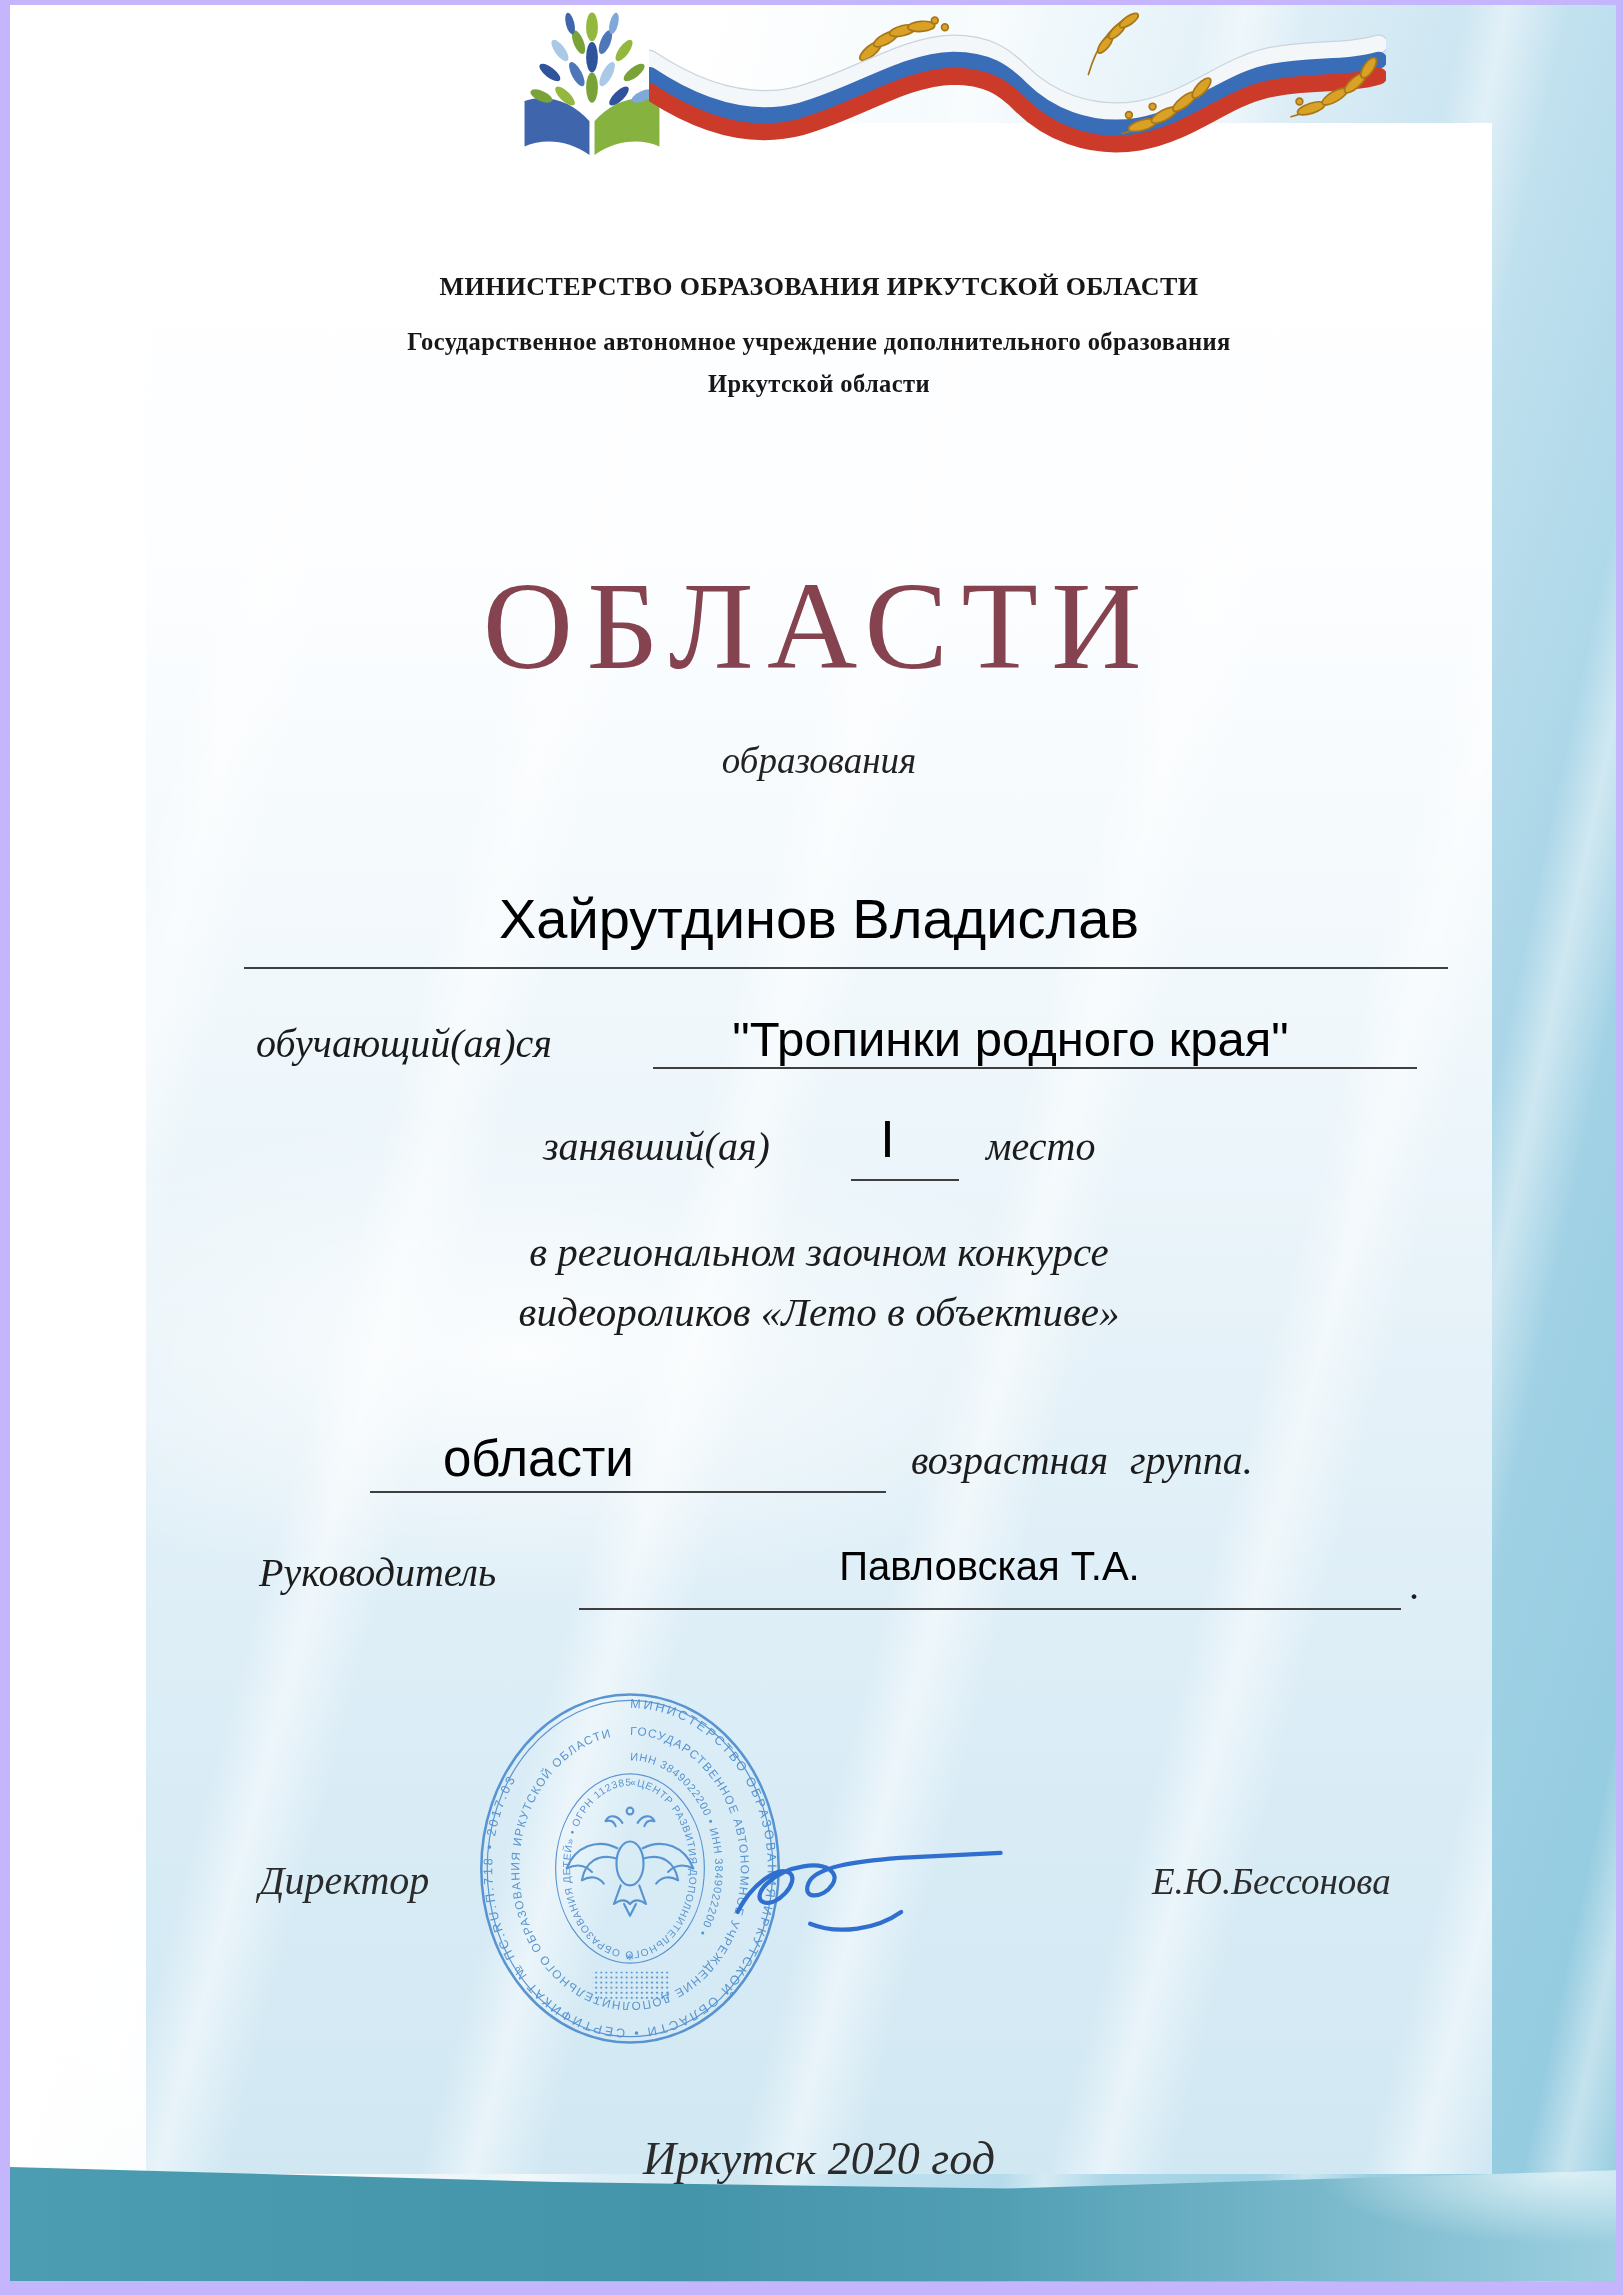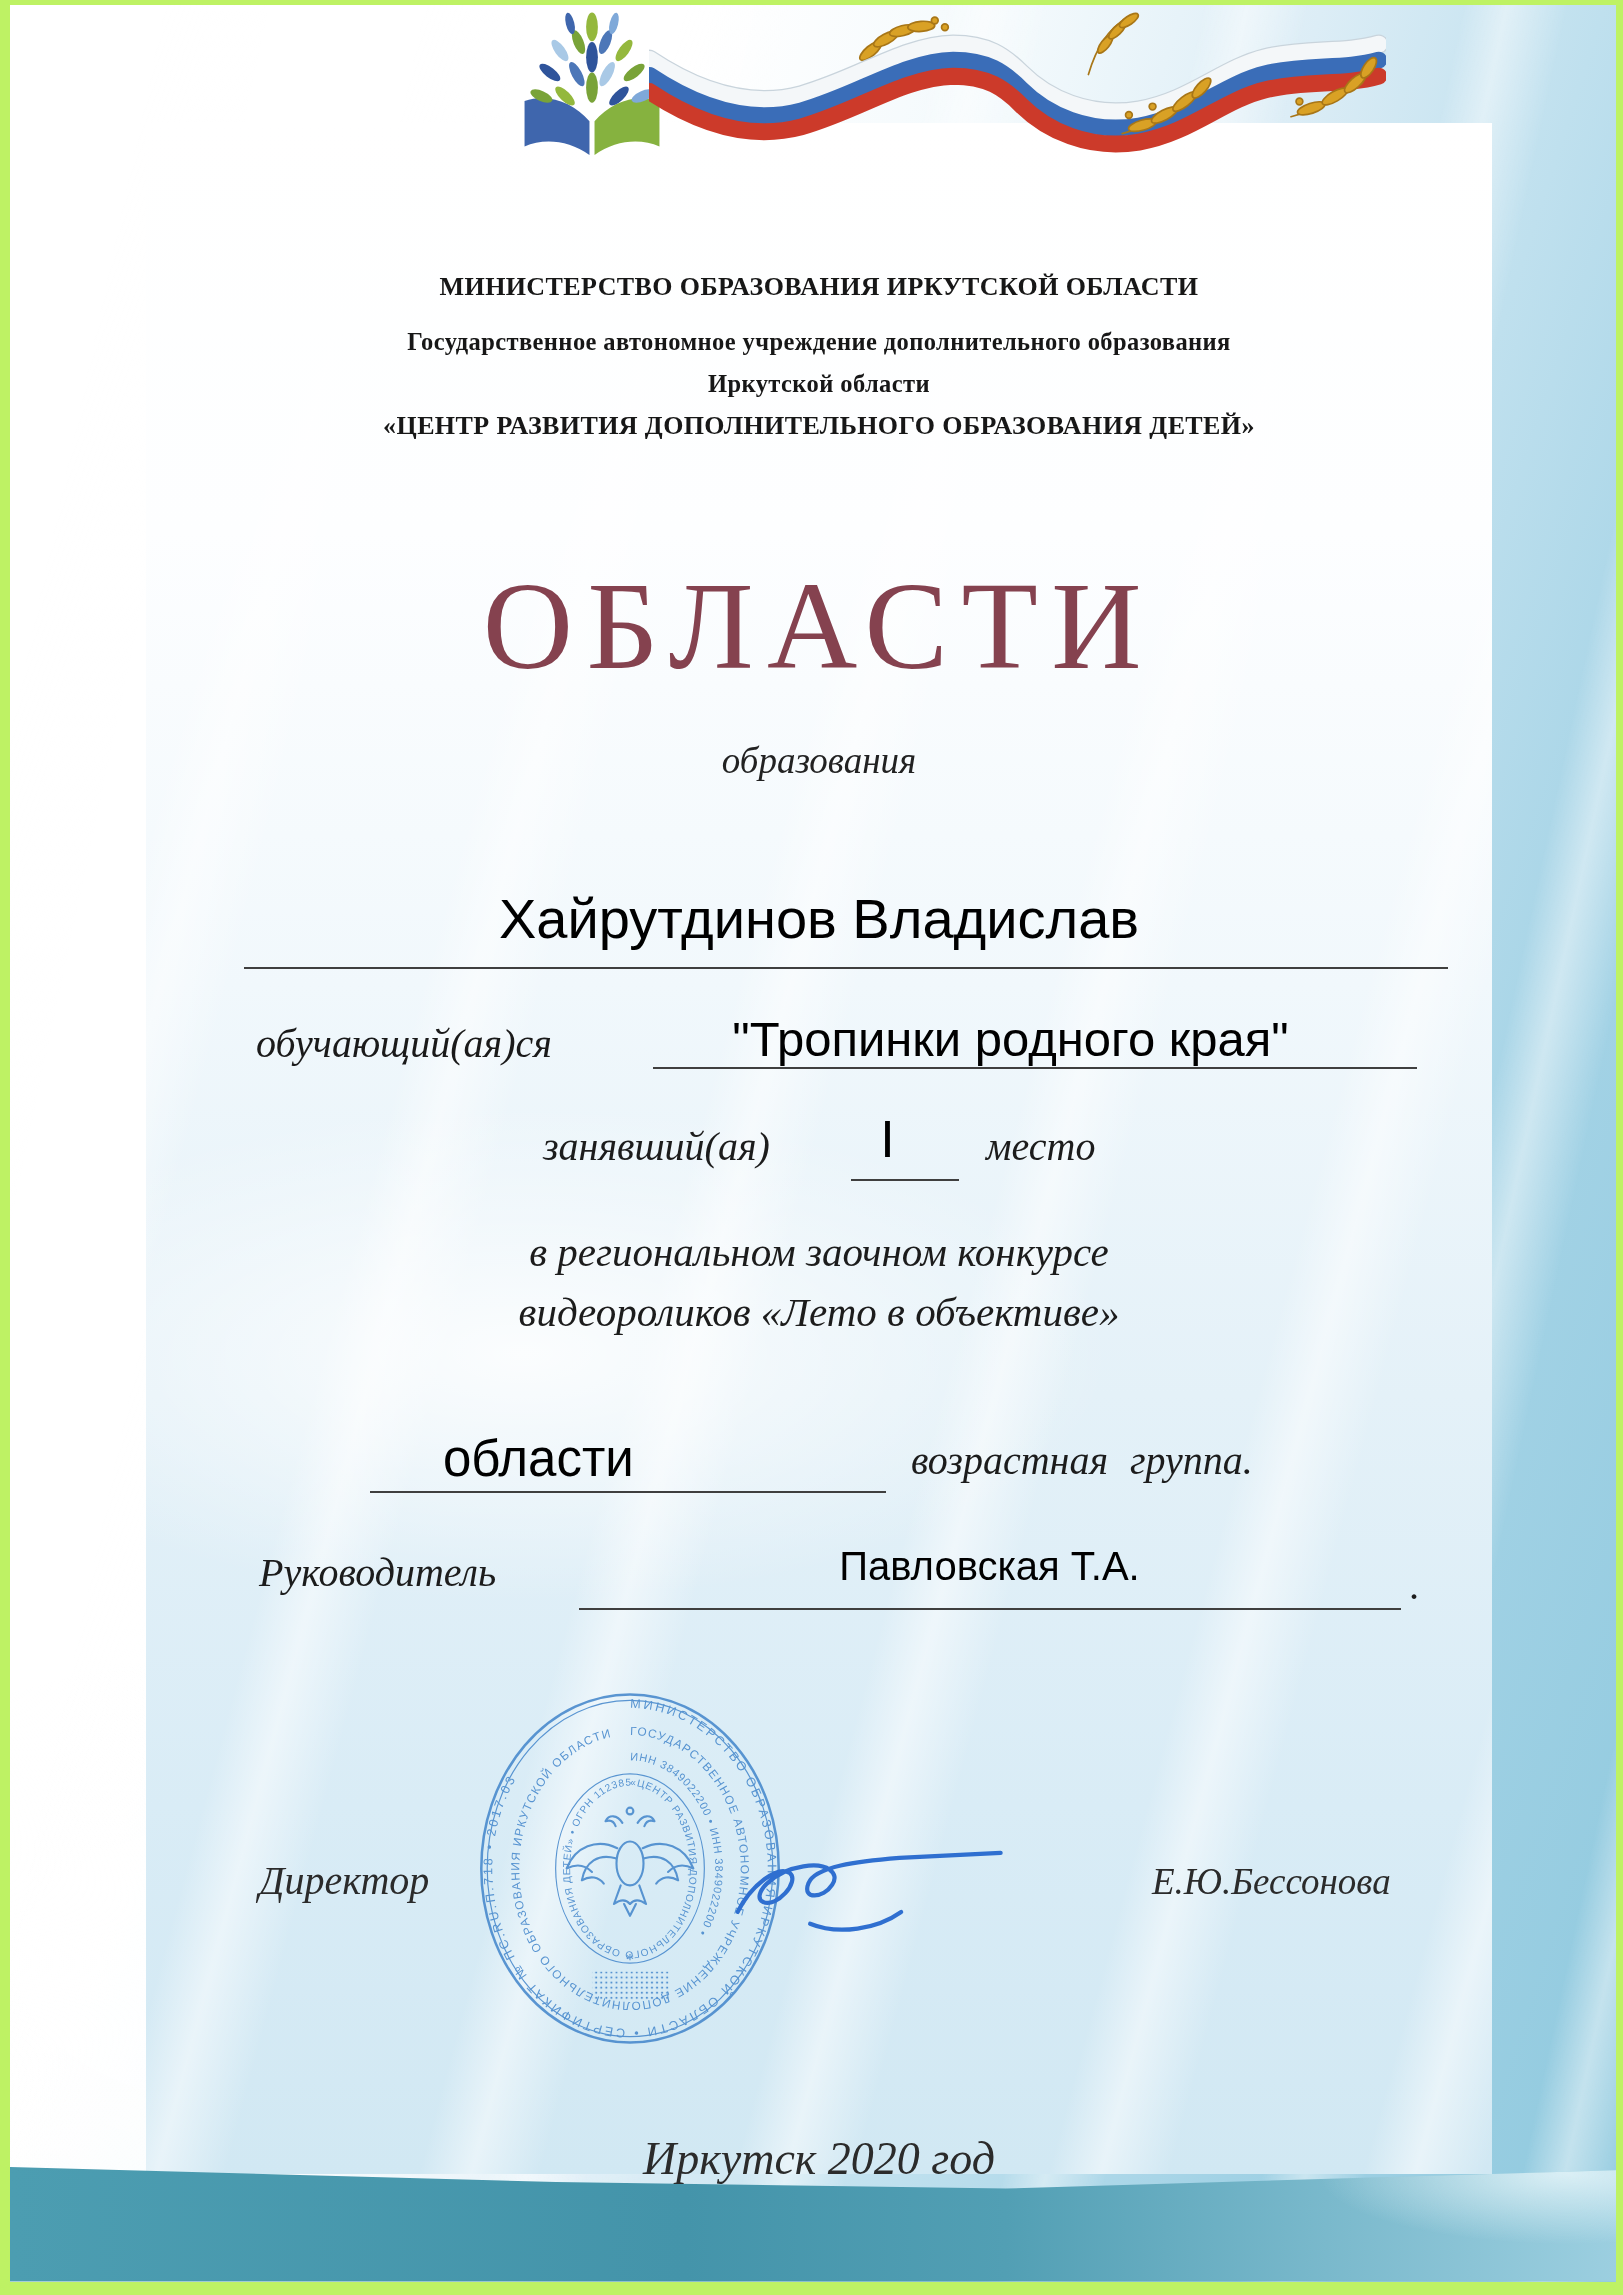--- a/index.html
+++ b/index.html
@@ -1,16 +1,16 @@
 <!DOCTYPE html>
 <html style="font-size:13.5px"><head>
 <meta charset="utf-8">
 <style>
   html,body{margin:0;padding:0;background:#ffffff;}
-  .page{position:relative;width:1623px;height:2295px;background:#bef264;overflow:hidden;
+  .page{position:relative;width:1623px;height:2295px;background:#c4b5fd;overflow:hidden;
         font-family:"Liberation Serif","DejaVu Serif",serif;}
   
   .print-area{position:absolute;left:10px;top:5px;right:6.8px;bottom:13.5px;
     background:
       radial-gradient(ellipse 761px 440px at 16% 86%, rgba(255,255,255,0.95), rgba(255,255,255,0) 70%),
       repeating-linear-gradient(102deg, rgba(255,255,255,0) 0 152px, rgba(255,255,255,0.45) 194px, rgba(255,255,255,0) 254px),
       linear-gradient(108deg,#ffffff 30%,#f2f9fc 44%,#dcedf6 56%,#bfe0ee 68%,#a2d2e5 82%,#8fc9de 100%);
   }
   
   .panel{position:absolute;left:146px;top:123px;width:1346px;height:2051px;
@@ -112,21 +112,20 @@
         <ellipse cx="836" cy="90" rx="16" ry="6" transform="rotate(-42 836 90)"></ellipse>
         <ellipse cx="852" cy="72" rx="14" ry="6" transform="rotate(-56 852 72)"></ellipse>
         <circle cx="770" cy="112" r="4"></circle>
       </g>
     </g>
   </svg>
 
   <div class="cline hdr" style="top:272px;font-size:26px;">МИНИСТЕРСТВО ОБРАЗОВАНИЯ ИРКУТСКОЙ ОБЛАСТИ</div>
   <div class="cline hdr" style="top:328px;font-size:24.5px;">Государственное автономное учреждение дополнительного образования</div>
   <div class="cline hdr" style="top:370px;font-size:24.5px;">Иркутской области</div>
-  <div class="cline hdr" style="top:411px;font-size:26px;">«ЦЕНТР РАЗВИТИЯ ДОПОЛНИТЕЛЬНОГО ОБРАЗОВАНИЯ ДЕТЕЙ»</div>
 
   <div class="cline title" style="top:555px;font-size:125px;color:#85424f;">ОБЛАСТИ</div>
   <div class="cline it" style="top:739px;font-size:37px;color:#222;">образования</div>
 
   <div class="cline sans" style="top:886px;font-size:56px;color:#000;">Хайрутдинов Владислав</div>
   <div class="rule" style="left:244px;top:967px;width:1204px;"></div>
 
   <div class="txt it" style="left:256px;top:1020px;font-size:40px;color:#1a1a1a;">обучающий(ая)ся</div>
   <div class="txt sans ctr" style="left:630px;top:1011px;width:761px;font-size:49px;color:#000;">"Тропинки родного края"</div>
   <div class="rule" style="left:653px;top:1067px;width:764px;"></div>

